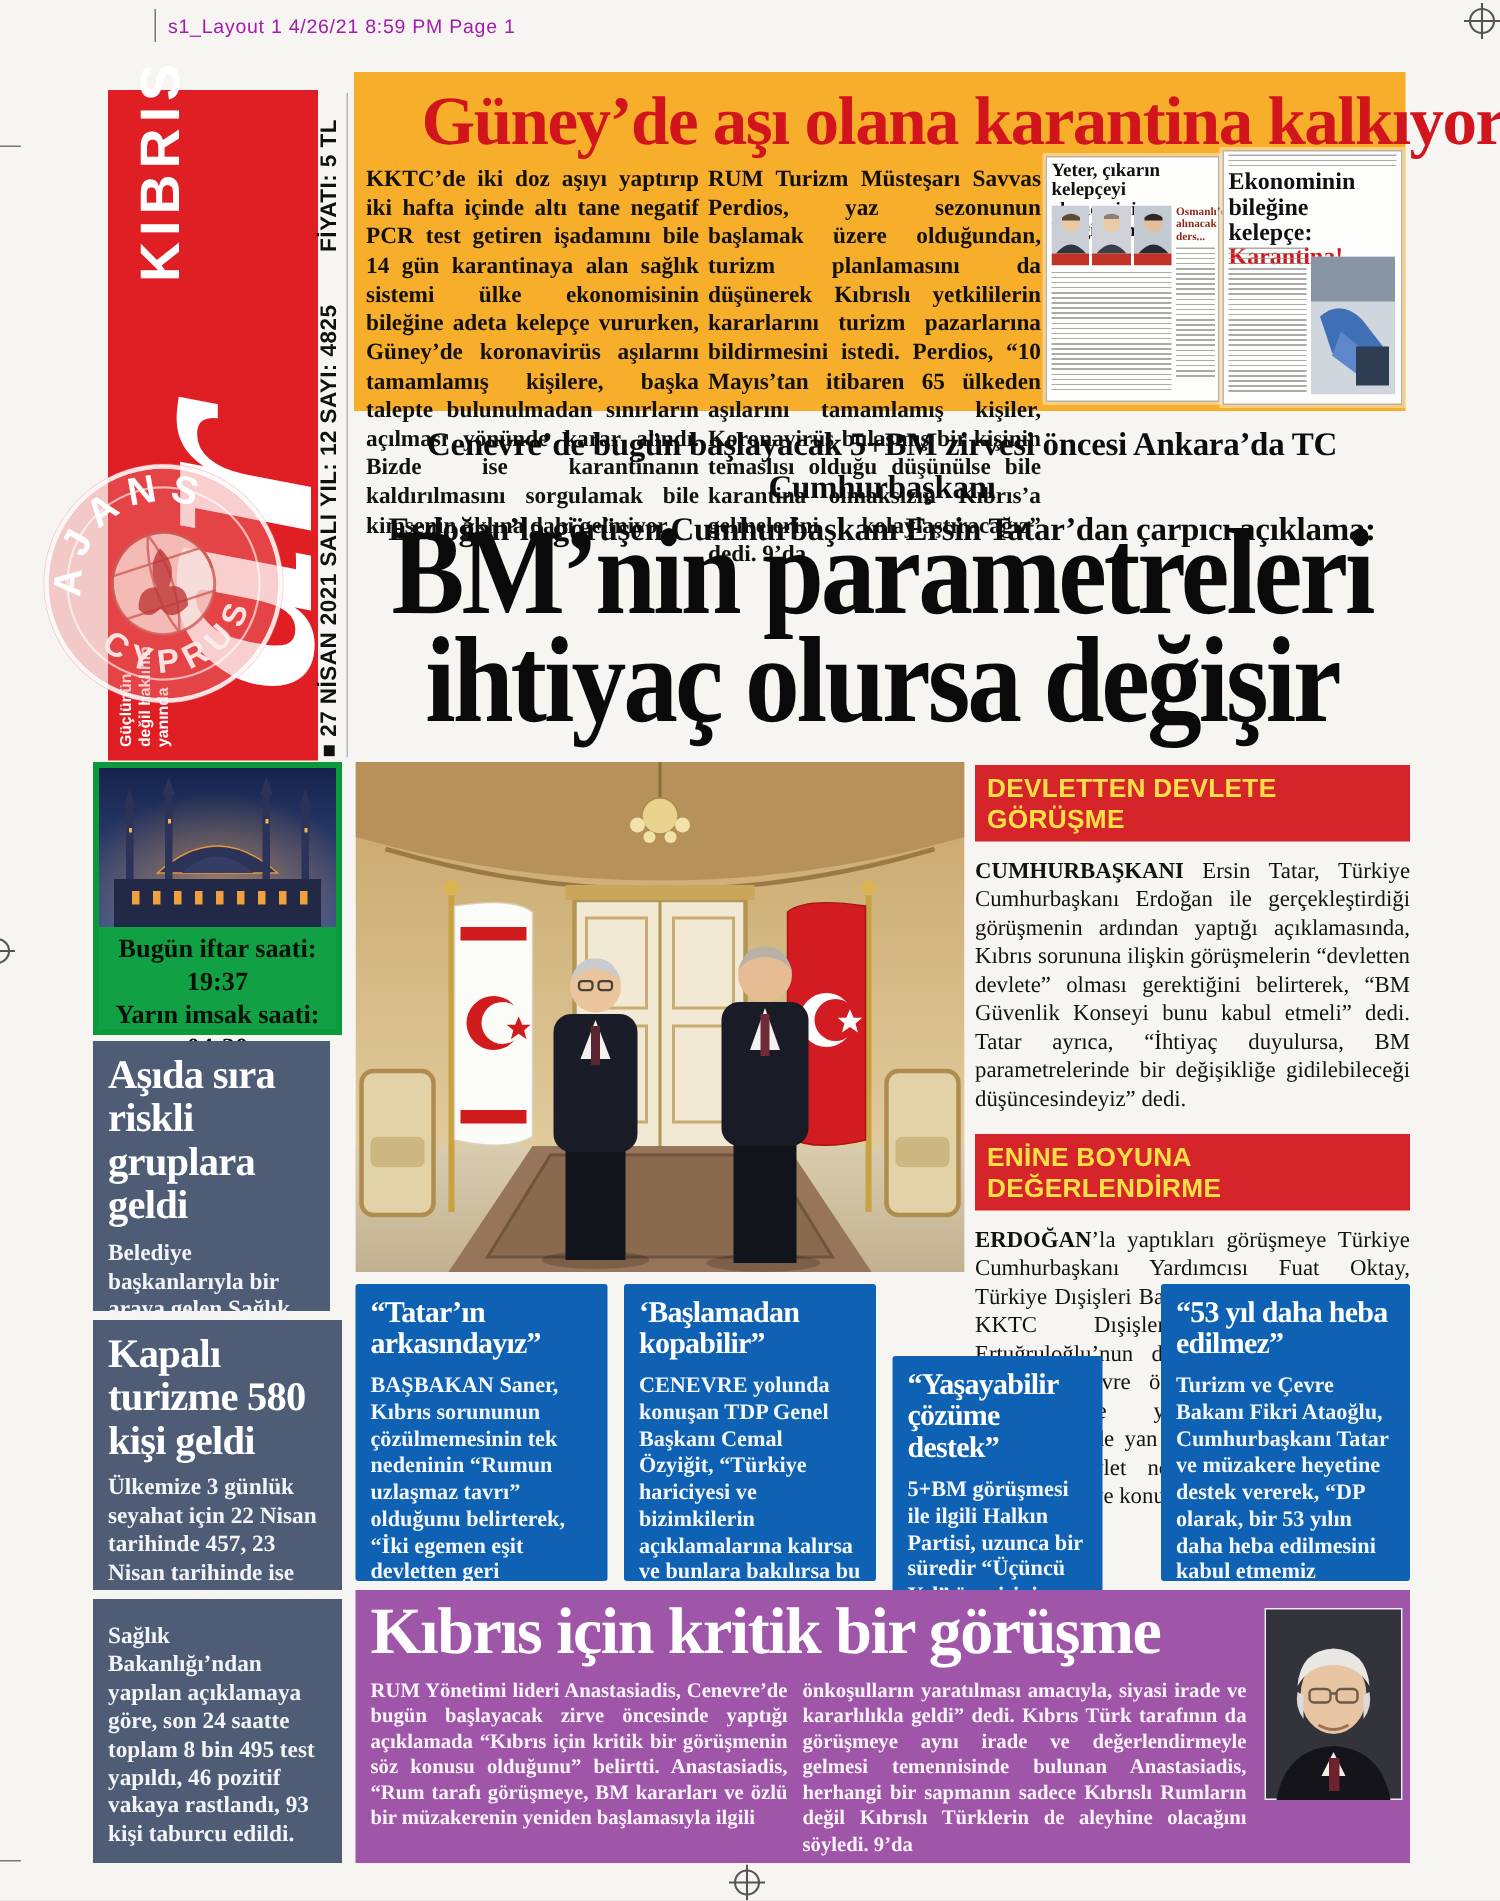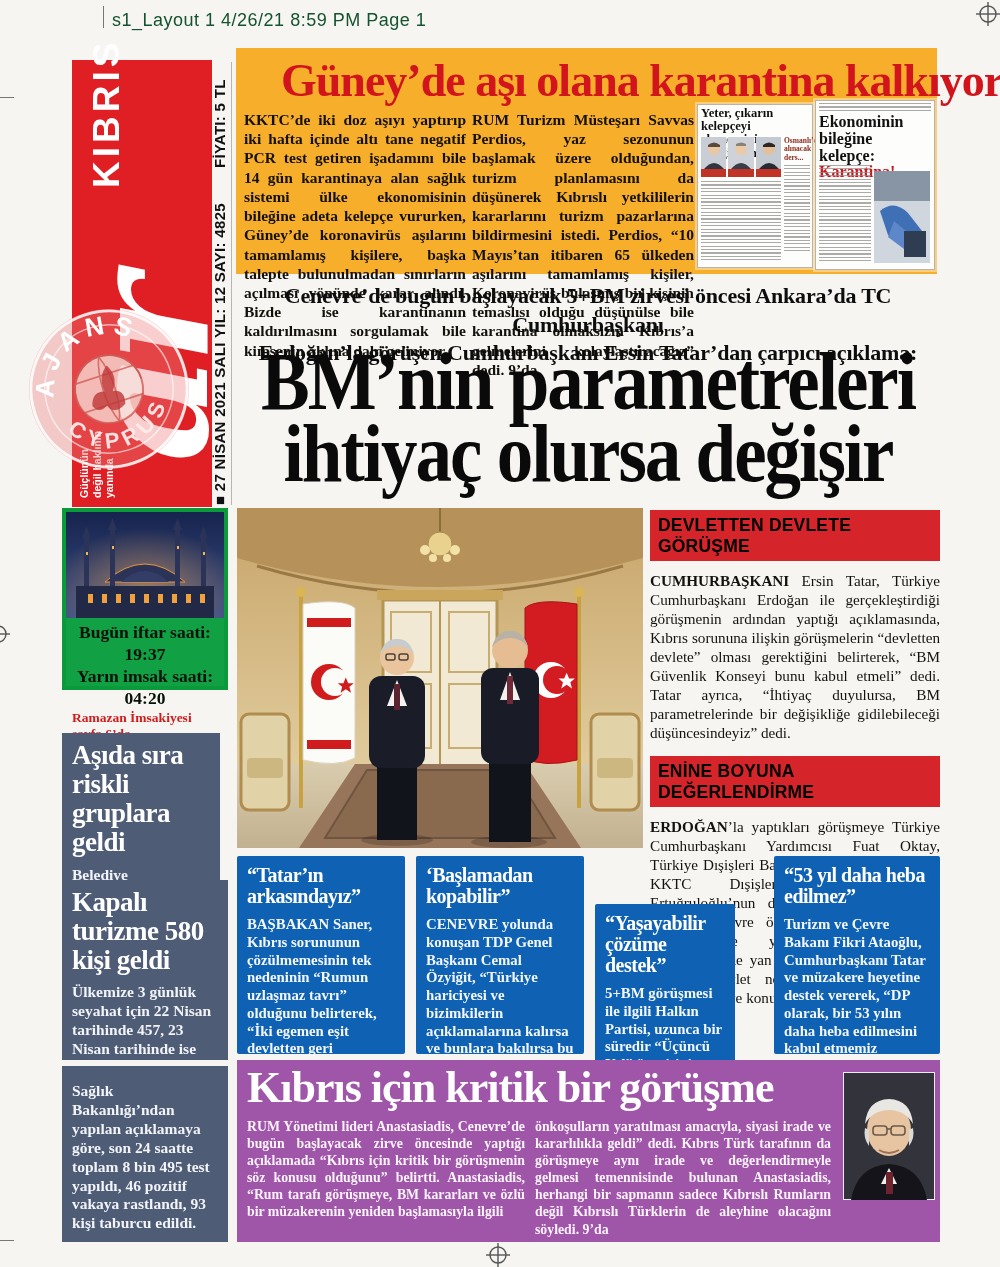--- a/index.html
+++ b/index.html
@@ -4,21 +4,21 @@
 <style>
   html,body{margin:0;padding:0;background:#dedddb;}
   #page{position:relative;width:1000px;height:1267px;background:#f6f5f2;overflow:hidden;
         font-family:"Liberation Sans",sans-serif;color:#111;}
   .abs{position:absolute;}
   .rot{transform:rotate(-90deg);transform-origin:left top;white-space:nowrap;}
   .just{text-align:justify;text-justify:inter-word;}
   .mt{background-image:repeating-linear-gradient(#8f8f8f 0 1.1px,transparent 1.1px 3.4px);opacity:.75;}
 
   
-  .dtp{font-size:18px;color:#14532d;letter-spacing:.5px;}
+  .dtp{font-size:13px;color:#a21caf;letter-spacing:.5px;}
 
   
   .red-box{background:#e01f25;}
   .brand{color:#fff;font-weight:bold;font-size:37px;letter-spacing:4px;font-family:"Liberation Sans",sans-serif;}
   .logo-script{color:#fff;font-family:"DejaVu Serif",serif;font-style:italic;font-weight:bold;
                font-size:168px;line-height:.72;letter-spacing:-10px;}
   .slogan{color:#fff;font-size:10.5px;line-height:1.2;font-weight:bold;}
   .mast-info{font-size:15px;font-weight:bold;color:#101010;letter-spacing:.3px;}
 
   
@@ -44,21 +44,21 @@
   .green-box{background:#12a044;border:4px solid #0a9a39;}
   .prayer-line{font-family:"Liberation Serif",serif;font-weight:bold;font-size:17.5px;color:#06110a;line-height:1.25;text-align:center;}
   .prayer-ref{font-family:"Liberation Serif",serif;font-weight:bold;font-size:13.5px;color:#d21b1b;}
 
   
   .slate{background:#4e5c76;color:#fff;}
   .slate h3{margin:0;font-family:"Liberation Serif",serif;font-weight:bold;font-size:27px;line-height:1.08;letter-spacing:-.5px;}
   .slate p{margin:8px 0 0 0;font-family:"Liberation Serif",serif;font-weight:600;font-size:15.5px;line-height:1.22;color:#f2f4f8;}
 
   
-  .red-tab{background:#d6242b;color:#000000;font-weight:bold;font-size:17.5px;letter-spacing:.2px;
+  .red-tab{background:#d6242b;color:#fde047;font-weight:bold;font-size:17.5px;letter-spacing:.2px;
            padding:5px 8px 4px 8px;font-family:"Liberation Sans",sans-serif;}
   .rc-body{font-family:"Liberation Serif",serif;font-size:15.2px;line-height:1.25;color:#15120c;font-weight:500;}
 
   
   .blue{background:#0e61b3;color:#fff;border-radius:2px;}
   .blue h3{margin:0;font-family:"Liberation Serif",serif;font-weight:bold;font-size:20px;line-height:1.05;letter-spacing:-.5px;}
   .blue p{margin:9px 0 0 0;font-family:"Liberation Serif",serif;font-weight:600;font-size:14.8px;line-height:1.2;color:#f3f7fc;}
 
   
   .purple{background:#9f55a8;color:#fff;}
@@ -236,21 +236,21 @@
         <rect x="134" y="82" width="5" height="9"></rect>
         </g>
     </svg>
     <div style="padding:4px 6px 0 6px;">
       <div class="prayer-line">Bugün iftar saati: 19:37</div>
       <div class="prayer-line">Yarın imsak saati: 04:20</div>
       <div class="prayer-ref">Ramazan İmsakiyesi sayfa 6’da</div>
     </div>
   </div>
 
-  <div class="abs slate" style="left:62px;top:694px;width:158px;height:180px;margin-top:39px;">
+  <div class="abs slate" style="left:62px;top:694px;width:158px;height:180px;">
     <div style="padding:8px 10px;">
       <h3>Aşıda sıra riskli gruplara geldi</h3>
       <p><span>Belediye başkanlarıyla bir araya gelen Sağlık Bakanı Ünal Üstel,  “Yaş kriterinin hemen ardından riskli gruplar aşı programına dahil edilecek” dedi. </span><span class="pref">5’te</span></p>
     </div>
   </div>
 
   <div class="abs slate" style="left:62px;top:880px;width:166px;height:180px;">
     <div style="padding:8px 10px;">
       <h3>Kapalı turizme 580 kişi geldi</h3>
       <p><span>Ülkemize 3 günlük seyahat için 22 Nisan tarihinde 457, 23 Nisan tarihinde ise 123 kişi geldi; toplam 580 kişi bileklik sistemiyle konakladı. </span><span class="pref">4’te</span></p>

